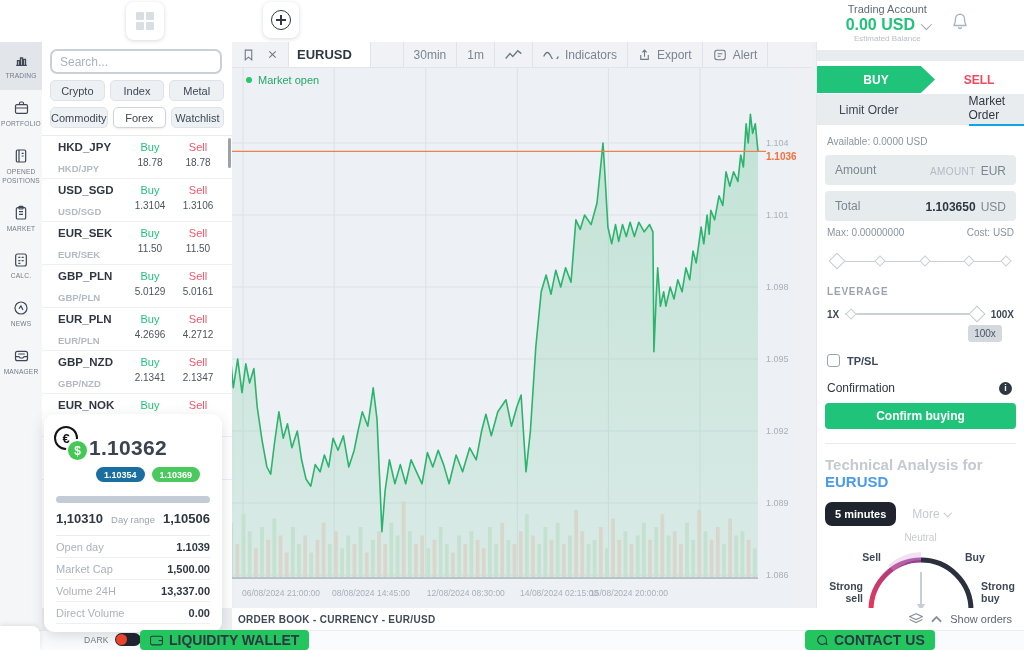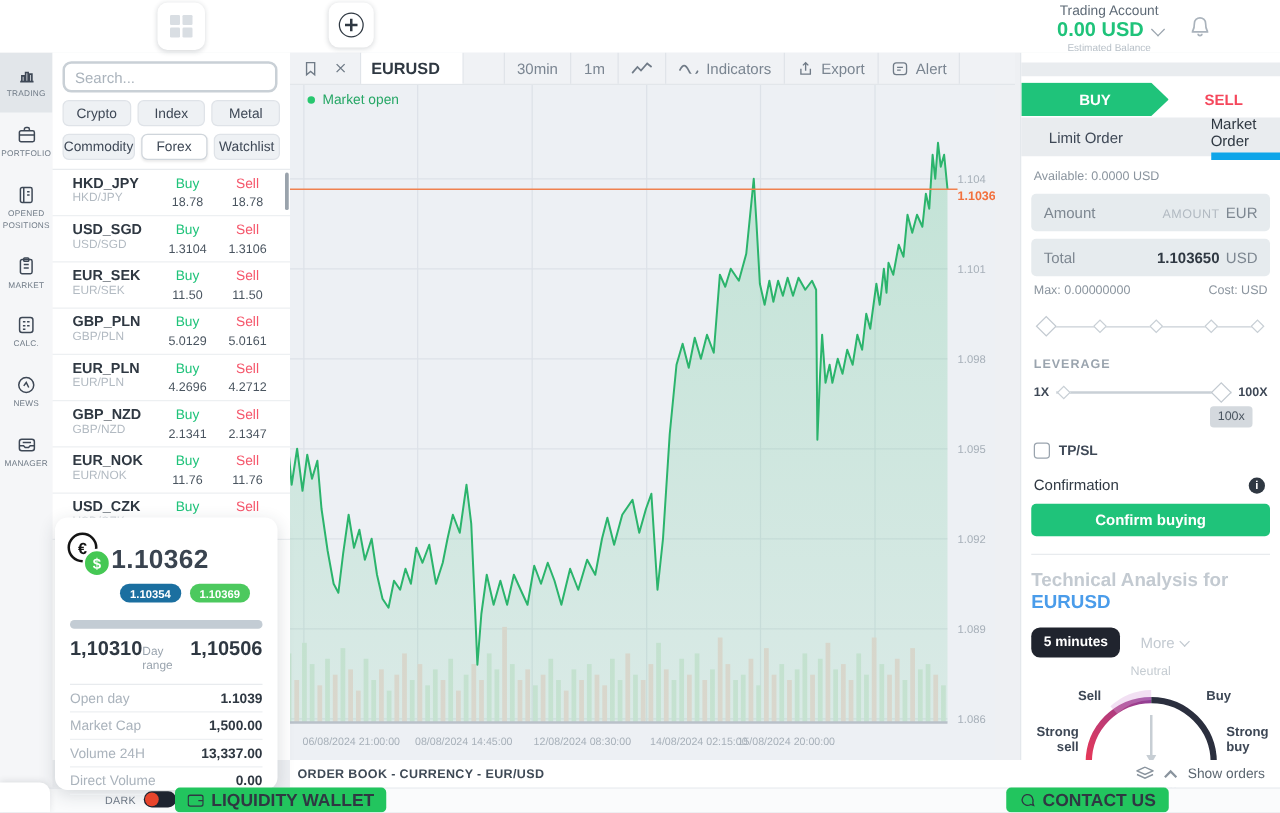--- a/index.html
+++ b/index.html
@@ -35,21 +35,21 @@
   .search-wrap { padding:7px 8px 0; }
   .search-input { width:172px; height:25px; border:2px solid #c9d0d6; border-radius:7px; font-size:12px; color:#3e4856; padding:0 8px; outline:none; background:#fff; }
   .search-input::placeholder { color:#aab3bc; }
   .chip-row { display:flex; gap:5px; padding:6px 8px 0; }
   .chip { flex:1; height:21px; background:#eef1f4; border:1px solid #dfe3e8; border-radius:5px;
           font-size:11px; color:#3e4856; display:flex; align-items:center; justify-content:center; cursor:pointer; white-space:nowrap; }
   .chip.active { background:#fff; border:1.5px solid #cfd5db; box-shadow:0 1px 2px rgba(0,0,0,.08); }
   .inst-list { margin-top:7px; border-top:1px solid #e8ebee; position:relative; }
   .inst-row { display:grid; grid-template-columns:1fr 48px 48px; padding:5px 10px 4px 16px; border-bottom:1px solid #edf0f2; cursor:pointer; }
   .inst-row .sym { font-size:11.5px; font-weight:bold; color:#2f3842; }
-  .inst-row .pair { font-size:9.5px; color:#b2bac2; margin-top:0; }
+  .inst-row .pair { font-size:9.5px; color:#b2bac2; margin-top:10px;font-weight:bold; }
   .inst-row .col { text-align:center; }
   .inst-row .buy-l { font-size:11px; color:#1fc37a; }
   .inst-row .sell-l { font-size:11px; color:#f5566b; }
   .inst-row .val { font-size:10px; color:#4a5560; margin-top:4px; }
   .list-scrollbar { position:absolute; right:1px; top:2px; width:3px; height:30px; background:#9aa3ac; border-radius:2px; }
 
   
   .inst-card { position:absolute; left:44px; top:414px; width:178px; height:218px; background:#fff; border-radius:10px;
                box-shadow:0 4px 14px rgba(40,50,60,.16); z-index:25; padding:12px 12px 0; }
   .coin-wrap { position:absolute; left:10px; top:12px; width:40px; height:40px; }
@@ -60,21 +60,21 @@
   .inst-name { margin-left:44px; }
   .inst-name .n1 { font-size:13px; font-weight:bold; color:#2f3842; }
   .inst-name .n2 { font-size:8.5px; color:#b2bac2; letter-spacing:.6px; margin-top:2px; }
   .inst-price { margin:10px 0 0 33px; font-size:21px; font-weight:bold; color:#3a4450; letter-spacing:.3px; }
   .badge-row { margin:7px 0 0 40px; display:flex; gap:7px; }
   .pill { height:15px; border-radius:8px; padding:0 8px; font-size:9px; font-weight:bold; color:#fff; display:flex; align-items:center; }
   .pill.blue { background:#1b6fa0; }
   .pill.green { background:#4cc95e; }
   .range-bar { margin-top:14px; height:7px; border-radius:4px; background:#c3ccd4; }
   .range-row { display:flex; justify-content:space-between; align-items:baseline; margin-top:8px; padding-bottom:9px; border-bottom:1px solid #e8ebee; }
-  .range-row .rv { font-size:16px; font-weight:bold; color:#2f3842; }
+  .range-row .rv { font-size:13px; font-weight:bold; color:#2f3842; }
   .range-row .rl { font-size:9.5px; color:#9aa4ae; }
   .stat-row { display:flex; justify-content:space-between; padding:5px 0 4px; border-bottom:1px solid #edf0f2; }
   .stat-row .sl { font-size:11px; color:#aab3bc; }
   .stat-row .sv { font-size:11px; color:#2f3842; font-weight:bold; }
 
   
   .chart-header { position:absolute; left:232px; top:42px; width:580px; height:26px; background:#f0f2f5; border-bottom:1px solid #e2e6ea;
                   display:flex; align-items:stretch; z-index:5; font-size:12px; color:#7a8591; }
   .ch-seg { display:flex; align-items:center; padding:0 10px; border-right:1px solid #e0e4e9; gap:6px; cursor:pointer; }
   .ch-seg.sym { background:#fff; font-weight:bold; color:#2f3842; font-size:13px; padding:0 18px 0 8px; cursor:default; }
@@ -88,21 +88,21 @@
   .op-topband { height:11px; background:#e9ecef; margin-top:8px; }
   .bs-row { position:relative; height:27px; margin-top:5px; }
   .buy-tab { position:absolute; left:0; top:0; width:118px; height:27px; background:#1fc37a;
              clip-path:polygon(0 0, 88% 0, 100% 50%, 88% 100%, 0 100%); color:#fff; font-weight:bold; font-size:12px;
              display:flex; align-items:center; justify-content:center; cursor:pointer; }
   .sell-tab { position:absolute; right:0; top:0; width:90px; height:27px; color:#f5475c; font-weight:bold; font-size:12px;
               display:flex; align-items:center; justify-content:center; cursor:pointer; }
   .lm-row { height:31px; background:#e9ecef; display:flex; margin-top:1px; }
   .lm-item { flex:1; display:flex; align-items:center; justify-content:center; font-size:12px; color:#3e4856; cursor:pointer; }
   .lm-item.active { color:#2f3842; }
-  .lm-item.active .ul { border-bottom:6px solid #0ea5e9; padding-bottom:2px;margin-left:48px; }
+  .lm-item.active .ul { border-bottom:2px solid #0ea5e9; padding-bottom:2px;margin-left:48px; }
   .op-body { padding:10px 8px 0; }
   .avail { font-size:10px; color:#8a949e; margin:1px 0 8px 2px; }
   .field { height:30px; background:#e6ebee; border-radius:4px; display:flex; align-items:center; justify-content:space-between; padding:0 10px; margin-bottom:6px; cursor:text; }
   .field .fl { font-size:12px; color:#7d8791; }
   .field .ph { font-size:10px; color:#b2bac2; letter-spacing:.4px; }
   .field .cur { font-size:12px; color:#7d8791; margin-left:5px; }
   .field .fv { font-size:12px; font-weight:bold; color:#2f3842; }
   .maxcost { display:flex; justify-content:space-between; font-size:10px; color:#8a949e; margin:2px 2px 0;gap:44px; }
   .pslider { position:relative; height:14px; margin:16px 6px 0; }
   .pslider .track { position:absolute; left:0; right:0; top:6.5px; height:1.5px; background:#c9d0d6; }

